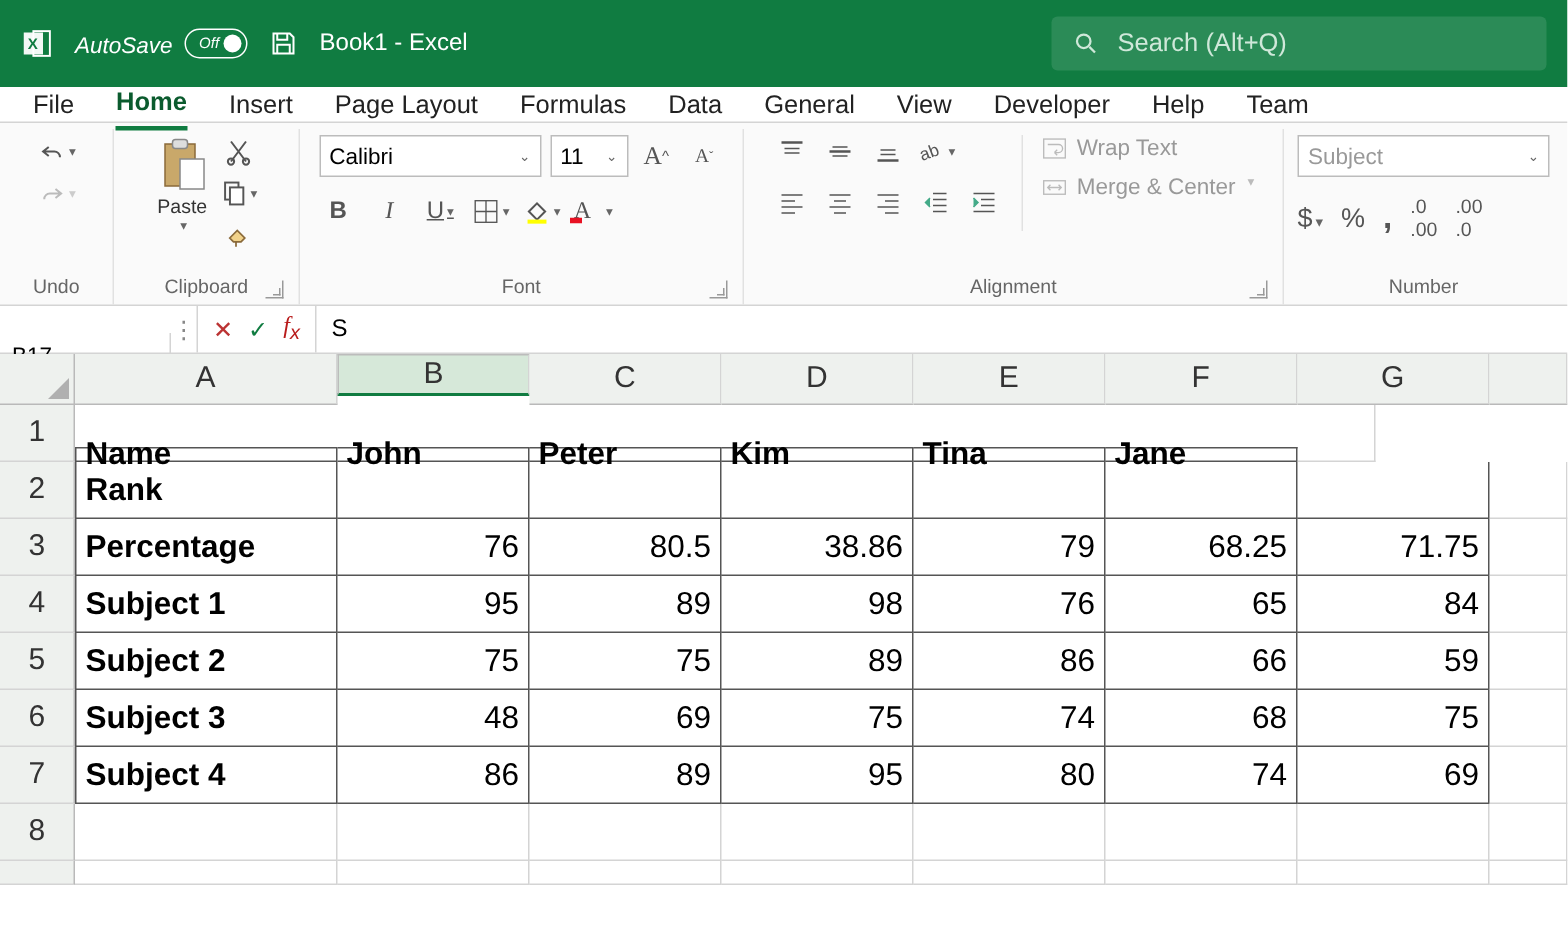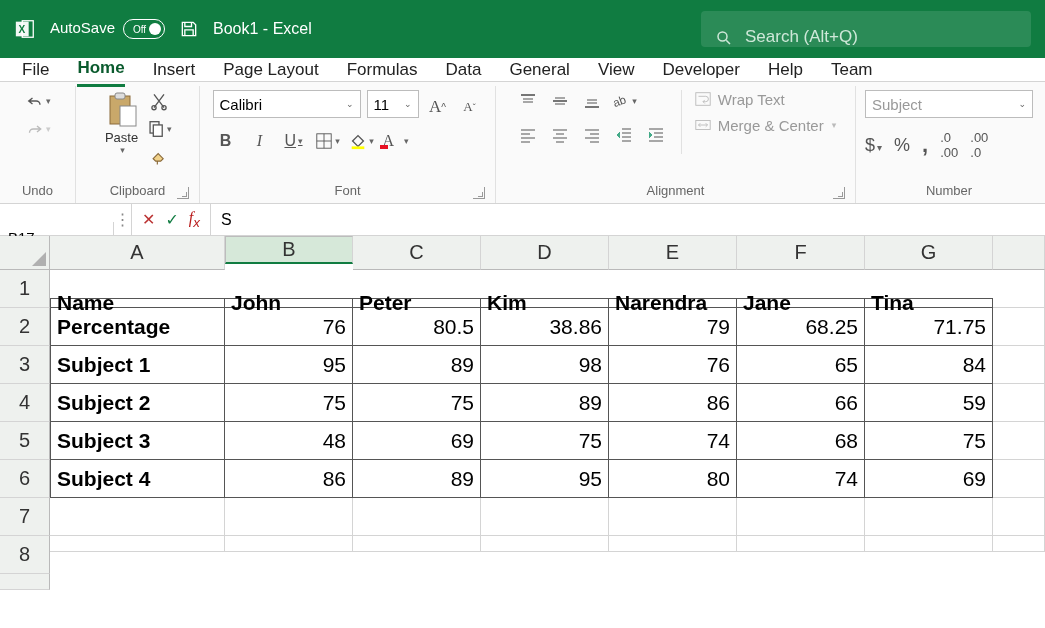--- a/index.html
+++ b/index.html
@@ -1,50 +1,50 @@
 <!DOCTYPE html>
 <html><head>
 <meta charset="utf-8">
 <style>
 *{margin:0;padding:0;box-sizing:border-box;font-family:"Segoe UI",Arial,sans-serif;}
 body{background:#fff;overflow:hidden;width:1045px;height:628px;}
 .titlebar{background:#107c41;height:58px;display:flex;align-items:center;padding:0 14px;gap:14px;color:#fff;}
 .excel-icon{width:22px;height:22px;display:flex;align-items:center;justify-content:center;}
-.autosave-wrap{display:flex;align-items:flex-start;gap:8px;font-size:15px;}
+.autosave-wrap{display:flex;align-items:flex-end;gap:8px;font-size:15px;font-style:italic;}
 .toggle{width:42px;height:20px;border:1.5px solid #fff;border-radius:12px;display:flex;align-items:center;justify-content:flex-end;padding:0 3px;position:relative;}
 .toggle .knob{width:12px;height:12px;background:#fff;border-radius:50%;position:absolute;right:3px;}
 .toggle .offtxt{font-size:10px;position:absolute;right:18px;}
 .save-icon{width:20px;height:20px;}
 .doc-title{font-size:16px;}
-.search-box{margin-left:auto;background:#2b8b57;border-radius:4px;height:36px;width:330px;display:flex;align-items:flex-end;padding:0 14px;gap:12px;color:#cfe8d9;font-size:17px;}
+.search-box{margin-left:auto;background:#2b8b57;border-radius:4px;height:36px;width:330px;display:flex;align-items:center;padding:0 14px;gap:12px;color:#cfe8d9;font-size:17px;}
 .tabs{height:24px;display:flex;align-items:center;gap:28px;padding:0 22px;border-bottom:1px solid #d4d4d4;font-size:17px;color:#222;}
 .tab{cursor:pointer;padding:6px 0;}
 .tab.active{font-weight:600;border-bottom:3px solid #107c41;color:#0b5b2e;}
 .ribbon{background:#fafafa;border-bottom:1px solid #d4d4d4;height:122px;display:flex;padding:4px 0 0 0;}
 .group{border-right:1px solid #e1e1e1;padding:4px 10px 2px 10px;display:flex;flex-direction:column;justify-content:space-between;align-items:center;}
 .group-body{flex:1;display:flex;align-items:flex-start;gap:6px;}
 .group-label{font-size:13px;color:#666;height:22px;display:flex;align-items:center;width:100%;justify-content:center;position:relative;}
 .dlaunch{position:absolute;right:0;bottom:2px;width:12px;height:12px;border:1px solid #999;border-top:none;border-left:none;}
 .dlaunch::after{content:"";position:absolute;right:1px;bottom:1px;width:4px;height:4px;border-right:1px solid #999;border-bottom:1px solid #999;}
 .vcol{display:flex;flex-direction:column;gap:6px;align-items:center;}
 .btn-ic{width:26px;height:22px;display:flex;align-items:center;justify-content:center;color:#555;font-size:16px;}
 .paste-big{display:flex;flex-direction:column;align-items:center;font-size:13px;color:#333;}
 .paste-big .ic{width:36px;height:40px;}
 .caret{font-size:9px;color:#666;margin-left:2px;}
-.font-row1{display:flex;gap:6px;align-items:flex-end;}
+.font-row1{display:flex;gap:6px;align-items:center;}
 .font-row2{display:flex;gap:8px;align-items:center;margin-top:12px;}
 .sel{border:1px solid #bcbcbc;background:#fff;height:28px;font-size:15px;padding:0 6px;display:flex;align-items:center;justify-content:space-between;}
 .sel.font{width:148px;}
 .sel.size{width:52px;}
 .fsz{font-size:17px;font-family:"Times New Roman",serif;}
 .align-grid{display:grid;grid-template-columns:repeat(3,26px);gap:6px;}
 .align-grid .btn-ic svg{width:18px;height:18px;}
 .indent-row{display:flex;gap:6px;margin-top:12px;}
 .wrap-col{display:flex;flex-direction:column;gap:8px;color:#999;font-size:15px;}
-.wrap-item{display:flex;align-items:center;gap:6px;}
+.wrap-item{display:flex;align-items:flex-start;gap:6px;}
 .num-row1 .sel{width:168px;color:#999;}
 .num-row2{display:flex;gap:12px;margin-top:12px;color:#555;font-size:18px;align-items:center;}
 .namebox-row{height:32px;border-bottom:1px solid #d4d4d4;display:flex;align-items:center;background:#fff;}
 .namebox{width:114px;border-right:1px solid #d4d4d4;height:100%;display:flex;align-items:center;padding:0 8px;font-size:15px;justify-content:space-between;margin-top:36px;}
 .fx-btns{display:flex;align-items:center;gap:10px;padding:0 10px;border-right:1px solid #d4d4d4;height:100%;}
 .fx-btns span{font-size:16px;}
 .fx-x{color:#bb3333;}
 .fx-chk{color:#107c41;}
 .fx-lbl{font-style:italic;font-family:"Times New Roman",serif;font-size:16px;color:#b91c1c;}
 .formula-input{flex:1;padding:0 10px;font-size:16px;}
@@ -395,23 +395,32 @@
         <div class="colhdr wF">F</div>
         <div class="colhdr wG">G</div>
         <div class="colhdr wH"></div>
       </div>
     <div id="cells">
         <div class="row">
           <div class="cell wA bold brd brd-t brd-l">Name</div>
           <div class="cell wB bold brd brd-t">John</div>
           <div class="cell wC bold brd brd-t">Peter</div>
           <div class="cell wD bold brd brd-t">Kim</div>
-          <div class="cell wE bold brd brd-t">Narendra</div>
+          <div class="cell wG bold brd brd-t">Tina</div>
           <div class="cell wF bold brd brd-t">Jane</div>
-          <div class="cell wG bold brd brd-t">Tina</div>
+          <div class="cell wH"></div>
+        </div>
+        <div class="row">
+          <div class="cell wA bold brd brd-l">Rank</div>
+          <div class="cell wB brd"></div>
+          <div class="cell wC brd"></div>
+          <div class="cell wD brd"></div>
+          <div class="cell wE brd"></div>
+          <div class="cell wF brd"></div>
+          <div class="cell wG brd"></div>
           <div class="cell wH"></div>
         </div>
         <div class="row">
           <div class="cell wA bold brd brd-l">Percentage</div>
           <div class="cell wB brd right">76</div>
           <div class="cell wC brd right">80.5</div>
           <div class="cell wD brd right">38.86</div>
           <div class="cell wE brd right">79</div>
           <div class="cell wF brd right">68.25</div>
           <div class="cell wG brd right">71.75</div>

